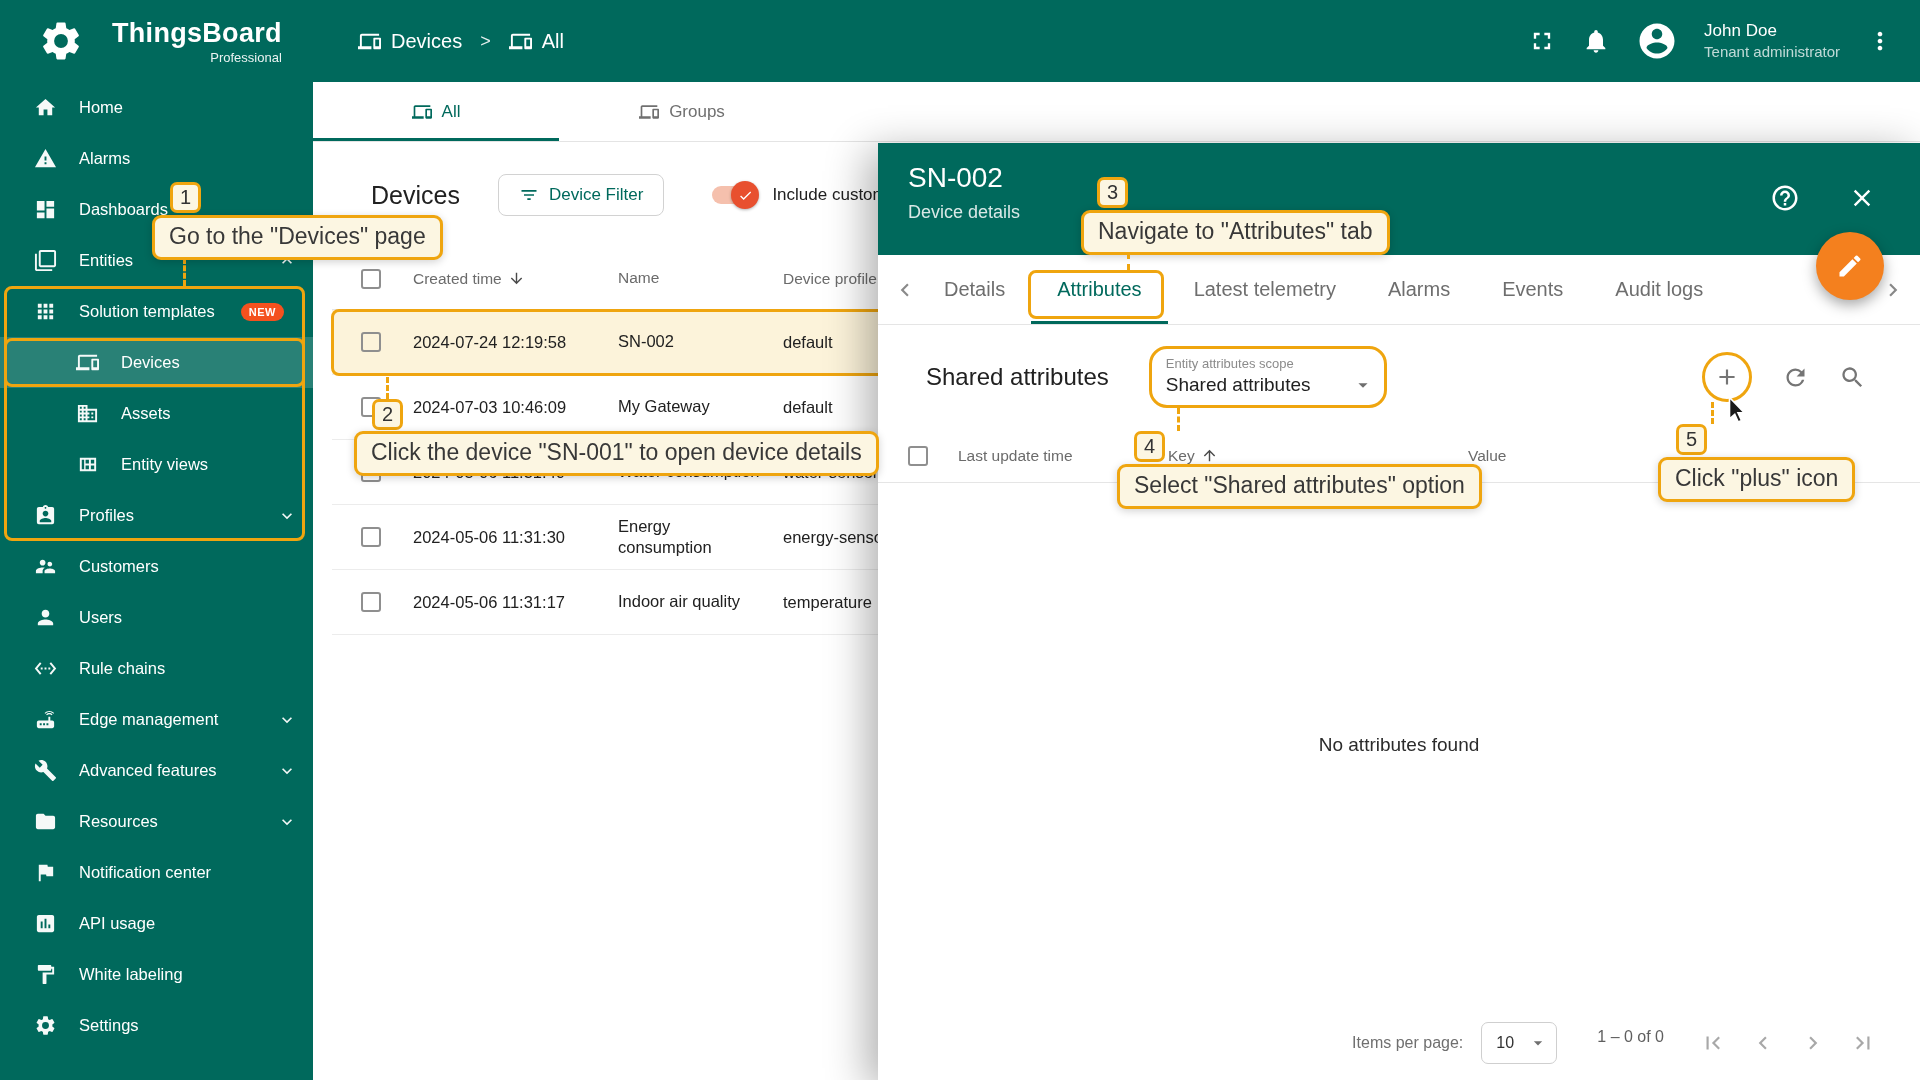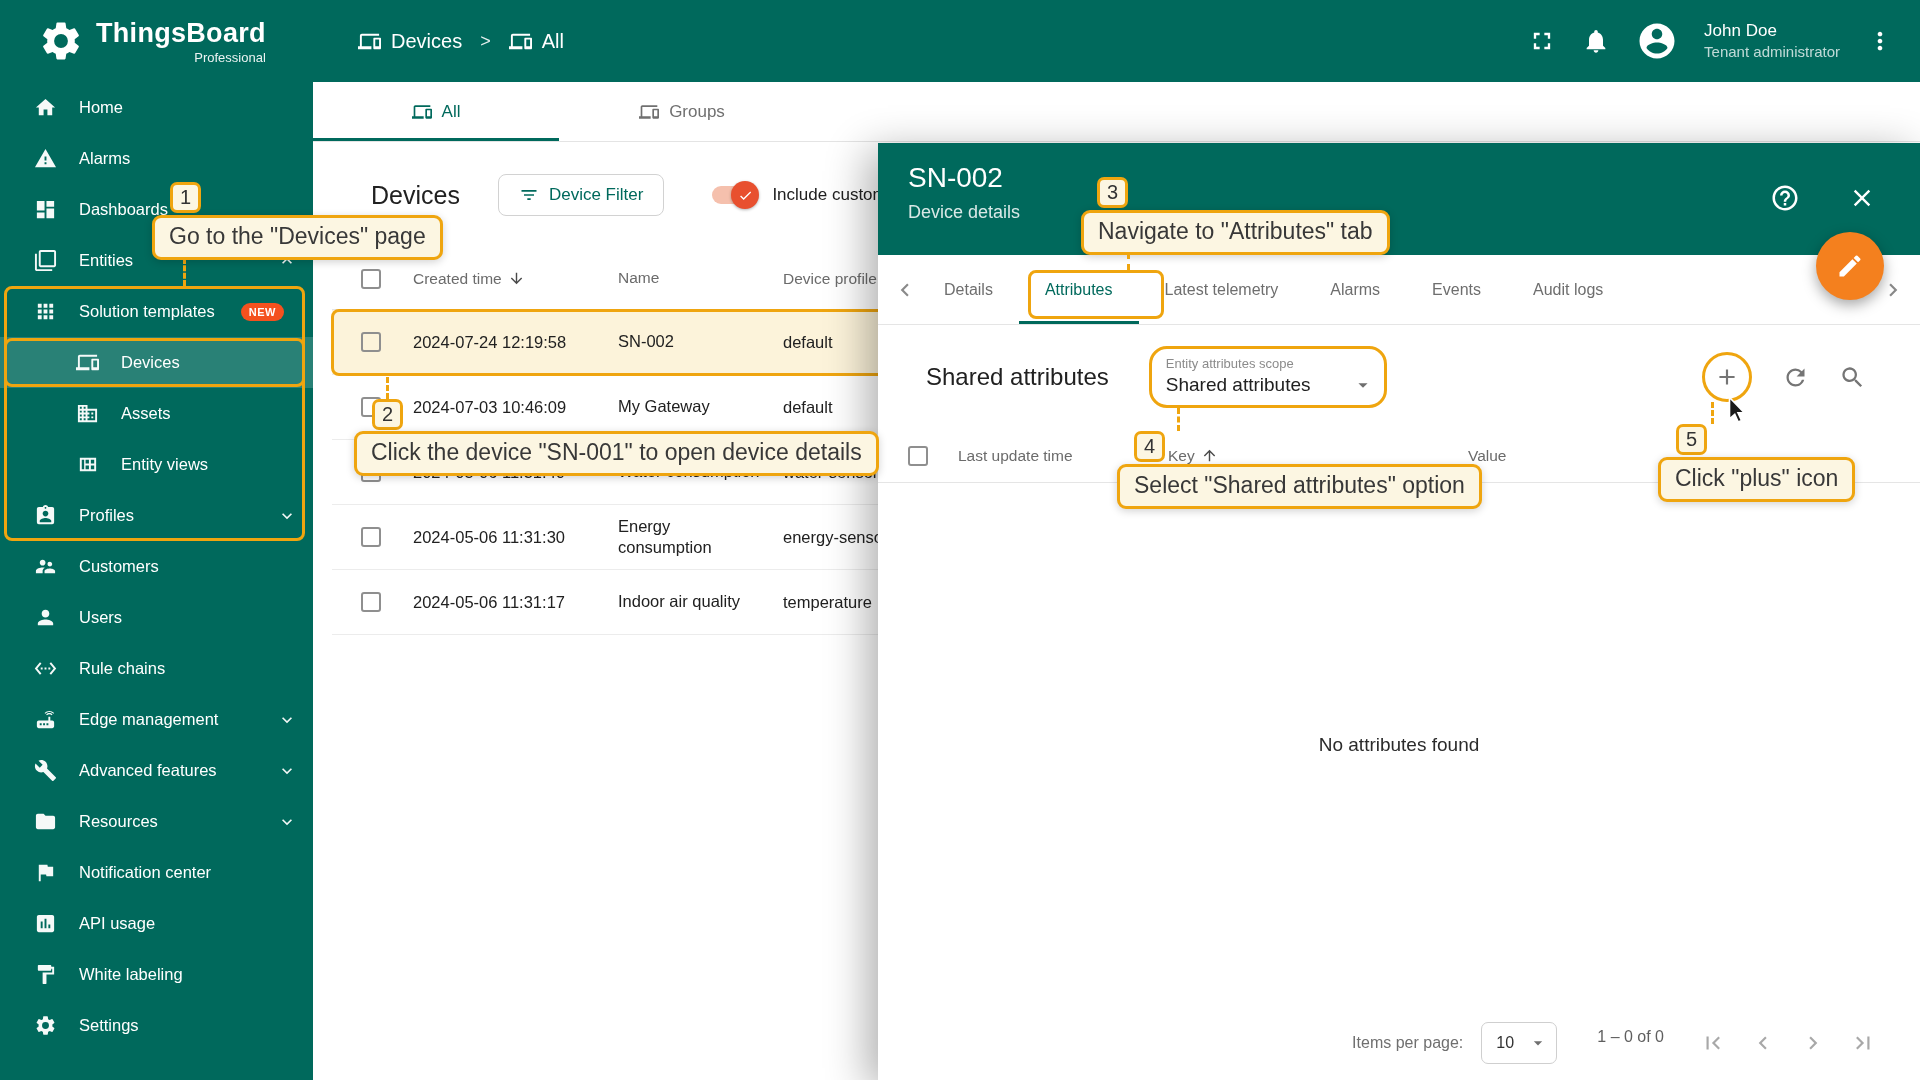--- a/index.html
+++ b/index.html
@@ -9,21 +9,21 @@
     font-family:"Liberation Sans","DejaVu Sans",sans-serif;
     --teal:#00695c; --accent:#f4801e; --amber:#efa50f; --amber-bg:#fcf6e2;
     --hl:#fcf3da; --toggle:#e8502f; --newbadge:#f4511e;
   }
   .ic { display:inline-flex; align-items:center; justify-content:center; flex:none; }
   .ic svg { width:100%; height:100%; display:block; }
 
   
   .app-header { position:absolute; top:0; left:0; width:1920px; height:82px; background:var(--teal);
     color:#fff; display:flex; align-items:center; z-index:20; }
-  .logo { width:313px; display:flex; align-items:center; padding-left:38px; gap:12px; }
+  .logo { width:313px; display:flex; align-items:center; padding-left:38px; gap:28px; }
   .logo-ic { width:46px; height:46px; color:#fff; }
   .logo-title { font-size:27px; font-weight:bold; letter-spacing:.3px; }
   .logo-sub { font-size:13px; text-align:right; opacity:.92; margin-top:1px; }
   .breadcrumb { display:flex; align-items:center; gap:12px; margin-left:45px; font-size:20px; font-weight:500; }
   .crumb { display:flex; align-items:center; gap:10px; cursor:pointer; }
   .crumb .ic { width:23px; height:23px; }
   .crumb-sep { font-size:18px; opacity:.9; margin:0 6px; }
   .header-right { margin-left:auto; display:flex; align-items:center; gap:26px; padding-right:26px; }
   .hicon { width:28px; height:28px; color:#fff; cursor:pointer; }
   .avatar { width:42px; height:42px; color:#fff; cursor:pointer; }
@@ -83,21 +83,21 @@
   .panel-title { font-size:28px; font-weight:500; }
   .panel-sub { font-size:18px; opacity:.85; margin-top:8px; }
   .panel-help { position:absolute; right:120px; top:40px; width:30px; height:30px; color:#fff; cursor:pointer; }
   .panel-close { position:absolute; right:44px; top:41px; width:28px; height:28px; color:#fff; cursor:pointer; }
   .fab { position:absolute; right:36px; top:89px; width:68px; height:68px; border-radius:50%;
     background:var(--accent); color:#fff; display:flex; align-items:center; justify-content:center;
     box-shadow:0 5px 14px rgba(0,0,0,.35); z-index:6; cursor:pointer; }
   .fab .ic { width:28px; height:28px; }
   .panel-tabs { height:70px; flex:none; border-bottom:1px solid #e5e5e5; display:flex; align-items:center;
     padding:0 14px; color:#6e6e6e; }
-  .ptab { padding:1px 26px; height:100%; display:flex; align-items:center; font-size:16px; font-weight:500; cursor:pointer; white-space:nowrap; }
+  .ptab { padding:1px 26px; height:100%; display:flex; align-items:center; font-size:20px; font-weight:500; cursor:pointer; white-space:nowrap; }
   .ptab.active { color:var(--teal); box-shadow:inset 0 -3px 0 var(--teal); }
   .tab-chev { width:26px; height:26px; color:#8a8a8a; cursor:pointer; }
   .tab-chev.right { margin-left:auto; }
   .attr-toolbar { height:104px; flex:none; display:flex; align-items:center; padding:0 54px 0 48px; }
   .attr-heading { font-size:24px; color:#212121; }
   .scope-field { margin-left:40px; width:238px; border:3px solid var(--amber); border-radius:18px;
     padding:7px 10px 9px 14px; background:#fff; cursor:pointer; }
   .scope-label { font-size:13px; color:#8b8b8b; }
   .scope-value { font-size:19px; color:#212121; margin-top:3px; display:flex; align-items:center; }
   .scope-caret { width:22px; height:22px; color:#6f6f6f; margin-left:auto; }

